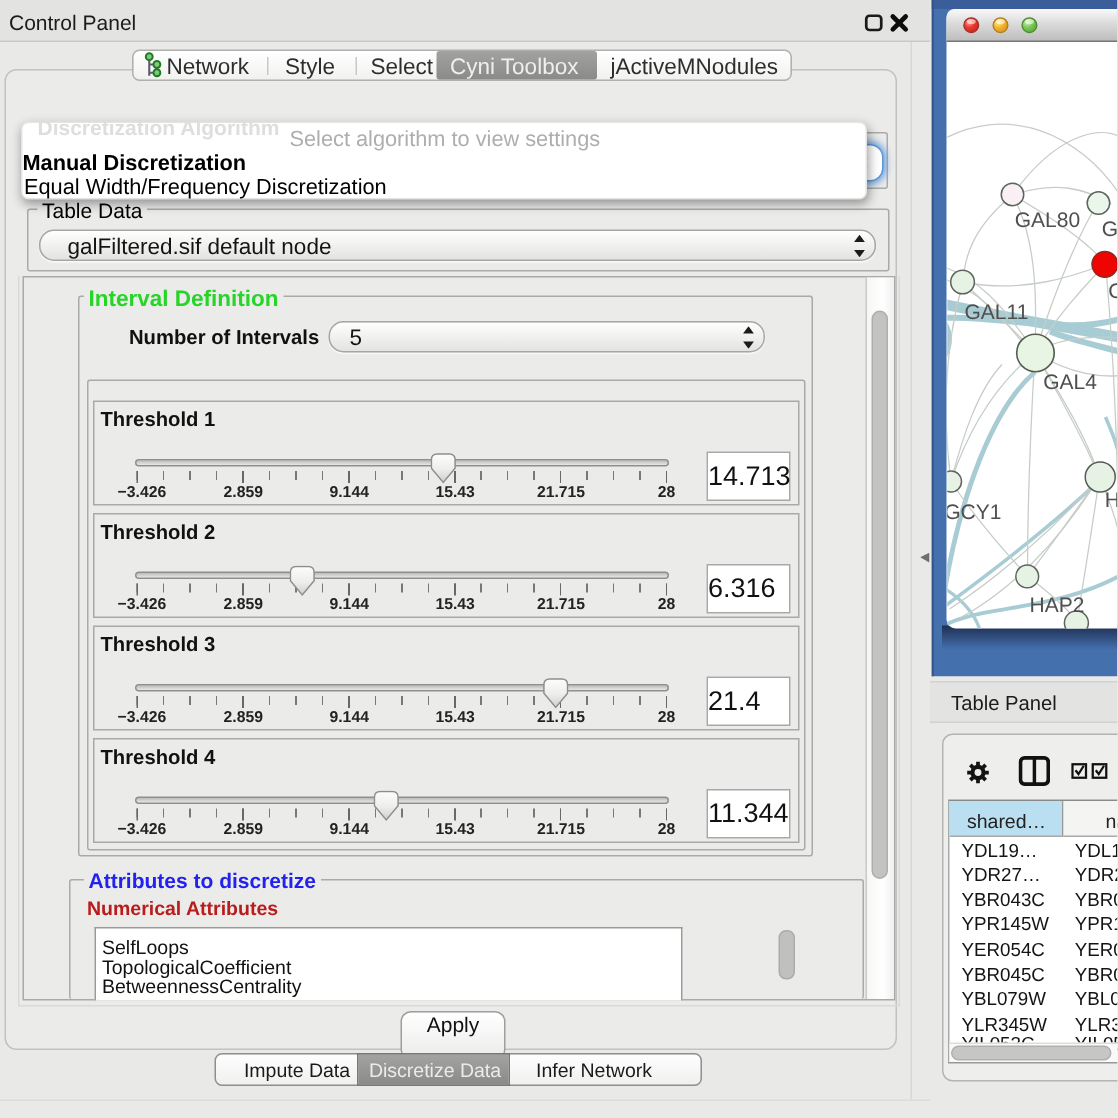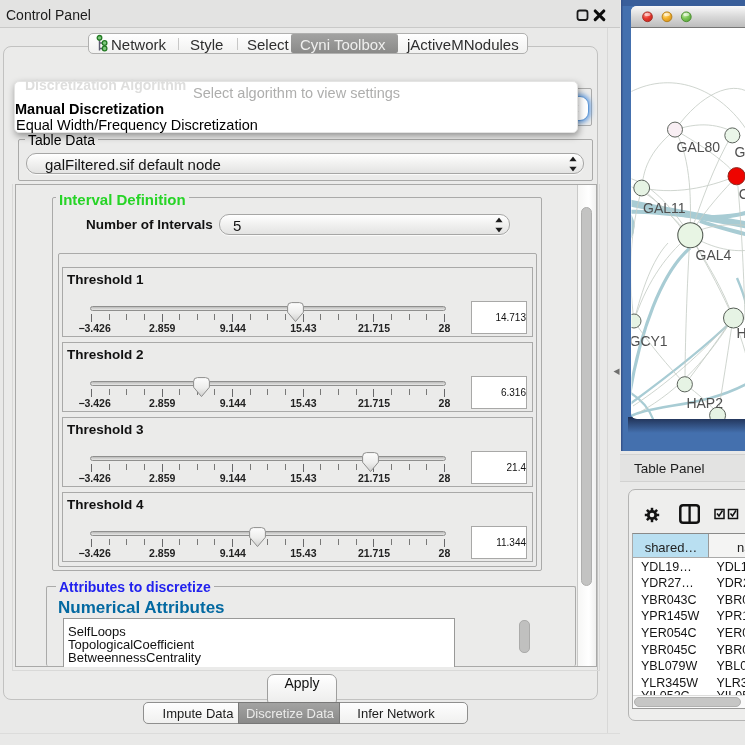--- a/index.html
+++ b/index.html
@@ -14,21 +14,21 @@
 .arr{position:absolute;right:6px;top:50%;width:8px;height:15px;transform:translateY(-50%)}
 .gtitle{position:absolute;background:#ebebea;padding:0 3px;font-size:15px;line-height:15px;font-weight:bold}
 .gbox{position:absolute;border:1px solid #aaaaa9;border-radius:2px}
 .tpanel{position:absolute;left:62px;width:471px;height:70px;border:1px solid #a9a9a8}
 .tlabel{position:absolute;left:4px;top:3.5px;font-size:13.5px;font-weight:bold;color:#111}
 .track{position:absolute;left:27px;top:38px;width:356px;height:5px;border:1px solid #8f8f8e;border-radius:3px;background:linear-gradient(#bbbbba,#e8e8e7)}
 .ticksmin{position:absolute;left:28px;top:46px;width:355px;height:6px;background:repeating-linear-gradient(90deg,#787877 0,#787877 1px,transparent 1px,transparent 17.64px)}
 .ticksmaj{position:absolute;left:28px;top:46px;width:355px;height:8px;background:repeating-linear-gradient(90deg,#68686a 0,#68686a 1px,transparent 1px,transparent 70.56px)}
 .slabels{position:absolute;left:0;top:54px;width:100%;height:12px;font-size:10.5px;font-weight:bold;color:#222}
 .slabels span{position:absolute;transform:translateX(-50%)}
-.vbox{position:absolute;left:408px;top:33px;width:56px;height:33px;border:1px solid #a8a8a7;background:#fff;font-size:10px;color:#111;text-align:right;line-height:31px;padding-right:0}
+.vbox{position:absolute;left:408px;top:33px;width:56px;height:33px;border:1px solid #a8a8a7;background:#fff;font-size:18px;color:#111;text-align:right;line-height:31px;padding-right:21px}
 .thumb{position:absolute;top:33.5px;width:17px;height:21px;margin-left:-8.5px}
 .row{position:absolute;left:641px;width:104px;height:17px;font-size:12.5px;color:#141414;white-space:nowrap;overflow:hidden}
 .row span{position:absolute;left:75.5px}
 </style>
 </head>
 <body>
 <div id="root">
 
 
 <div class="ab" style="left:0;top:0;width:620px;height:28px;background:#e3e3e2;border-bottom:1px solid #c9c9c8"></div>
@@ -186,21 +186,21 @@
           <stop offset="0" stop-color="#fdfdfd"></stop>
           <stop offset=".55" stop-color="#ededec"></stop>
           <stop offset="1" stop-color="#cfcfce"></stop>
         </linearGradient>
       </defs>
     </svg>
 
 
 <div class="gbox" style="left:46px;top:586px;width:530px;height:80px;border-bottom:none"></div>
 <div class="gtitle" style="left:56px;top:580px;color:#2222ee;font-size:14px;line-height:14px">Attributes to discretize</div>
-<div class="ab bold" style="left:58px;top:598px;font-size:17px;color:#0369a1">Numerical Attributes</div>
+<div class="ab bold" style="left:58px;top:598px;font-size:13px;color:#b91c1c">Numerical Attributes</div>
 <div class="ab" style="left:63px;top:618px;width:392px;height:49px;background:#fff;border:1px solid #999998;border-bottom:none">
   <div class="ab" style="left:4px;top:4.5px;font-size:13px;color:#111">SelfLoops</div>
   <div class="ab" style="left:4px;top:17.5px;font-size:13px;color:#111">TopologicalCoefficient</div>
   <div class="ab" style="left:4px;top:30.5px;font-size:13px;color:#111">BetweennessCentrality</div>
   <div class="ab" style="left:455px;top:1px;width:11px;height:33px;background:#c0c0bf;border:1px solid #ababaa;border-radius:5px"></div>
 </div>
 
 
 <div class="ab" style="left:267px;top:674px;width:70px;height:33px;border:1px solid #9e9e9d;border-radius:7px;background:linear-gradient(#ffffff,#ebebea);text-align:center;line-height:17px;font-size:14px;color:#111">Apply</div>
 

